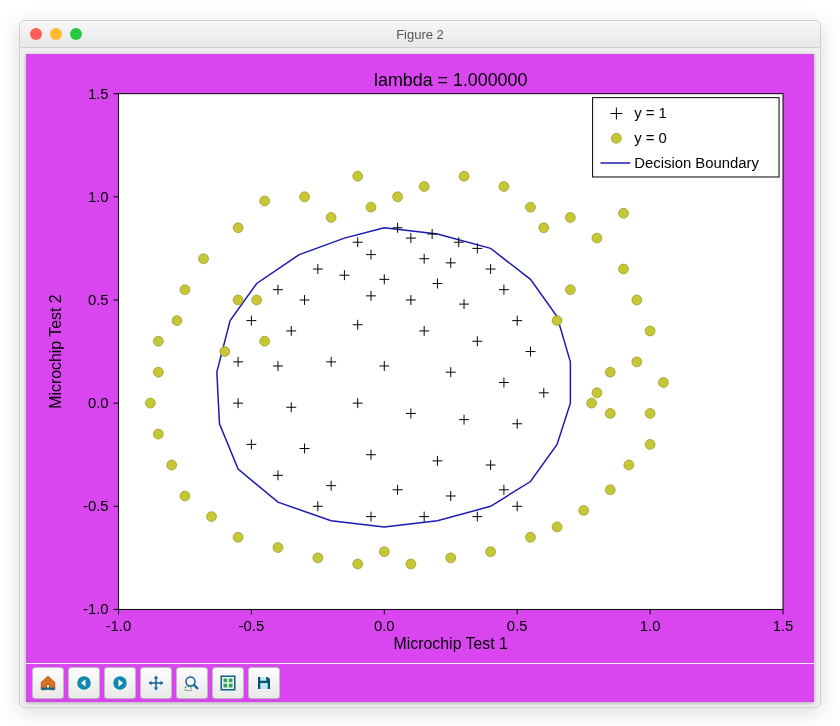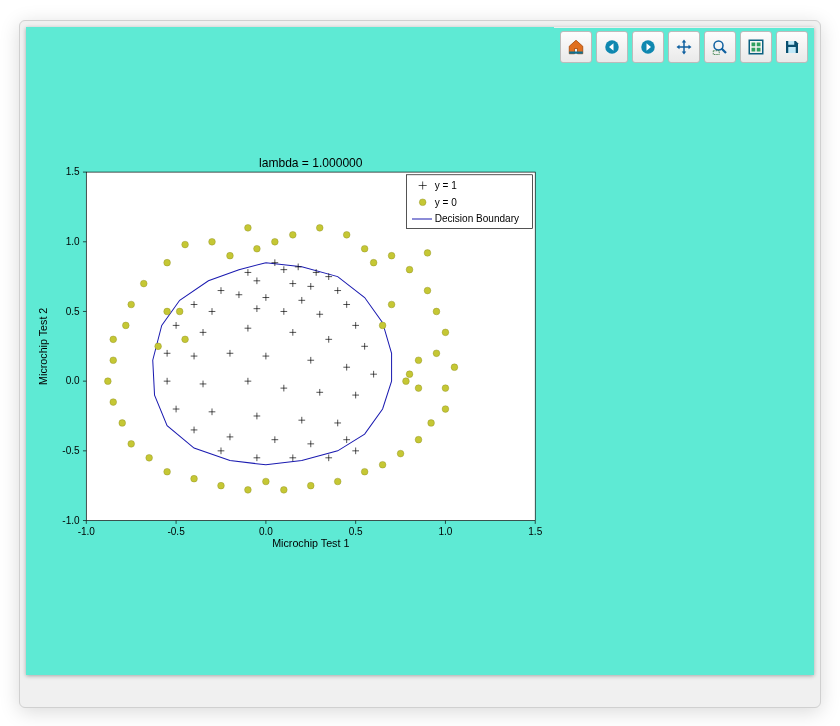--- a/index.html
+++ b/index.html
@@ -17,43 +17,51 @@
   .tl-buttons{display:flex;gap:8px;margin-left:10px;}
   .tl-btn{width:12px;height:12px;border-radius:50%;}
   .tl-close{background:#ff5f57;}
   .tl-min{background:#febc2e;}
   .tl-max{background:#28c840;}
   .titlebar-title{
     position:absolute;left:0;right:0;text-align:center;
     font-size:13px;color:#555;pointer-events:none;
   }
   .content{
-    background:#5eead4;margin:6px;height:calc(100% - 38px);
+    background:#d946ef;margin:6px;height:calc(100% - 38px);
     box-shadow:0 1px 4px rgba(0,0,0,.3);
-    display:flex;flex-direction:row;
+    display:flex;flex-direction:column;
   }
   .plot-wrap{flex:1;position:relative;}
   svg.plot{position:absolute;inset:0;width:100%;height:100%;}
   .toolbar{
     height:38px;display:flex;align-items:center;gap:4px;
     padding:0 6px;border-top:1px solid #eee;
   }
   .tbtn{
     width:30px;height:30px;border:1px solid #bbb;border-radius:3px;
     background:linear-gradient(#fdfdfd,#e9e9e9);
     display:flex;align-items:center;justify-content:center;
     cursor:pointer;
   }
   .tbtn svg{width:18px;height:18px;}
   text{font-family:Helvetica,Arial,sans-serif;}
 </style>
 </head>
 <body>
 
 <div class="window">
+  <div class="titlebar">
+    <div class="tl-buttons">
+      <div class="tl-btn tl-close"></div>
+      <div class="tl-btn tl-min"></div>
+      <div class="tl-btn tl-max"></div>
+    </div>
+    <div class="titlebar-title">Figure 2</div>
+  </div>
 
   <div class="content">
     <div class="plot-wrap">
       <svg class="plot" viewBox="0 0 788 614">
 
         <rect x="90" y="40" width="670" height="520" fill="#fff" stroke="#000" stroke-width="1"></rect>
 
         <text id="chart-title" x="425" y="32" text-anchor="middle" font-size="18">lambda = 1.000000</text>
 
         <g id="xticks">

